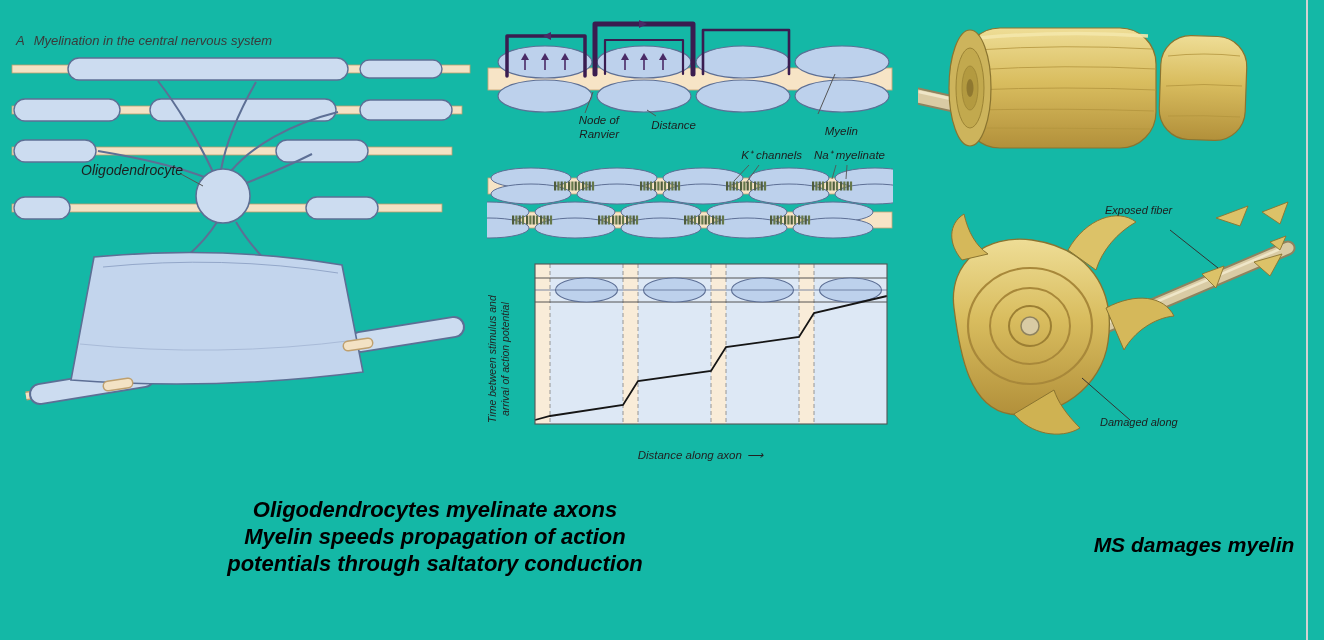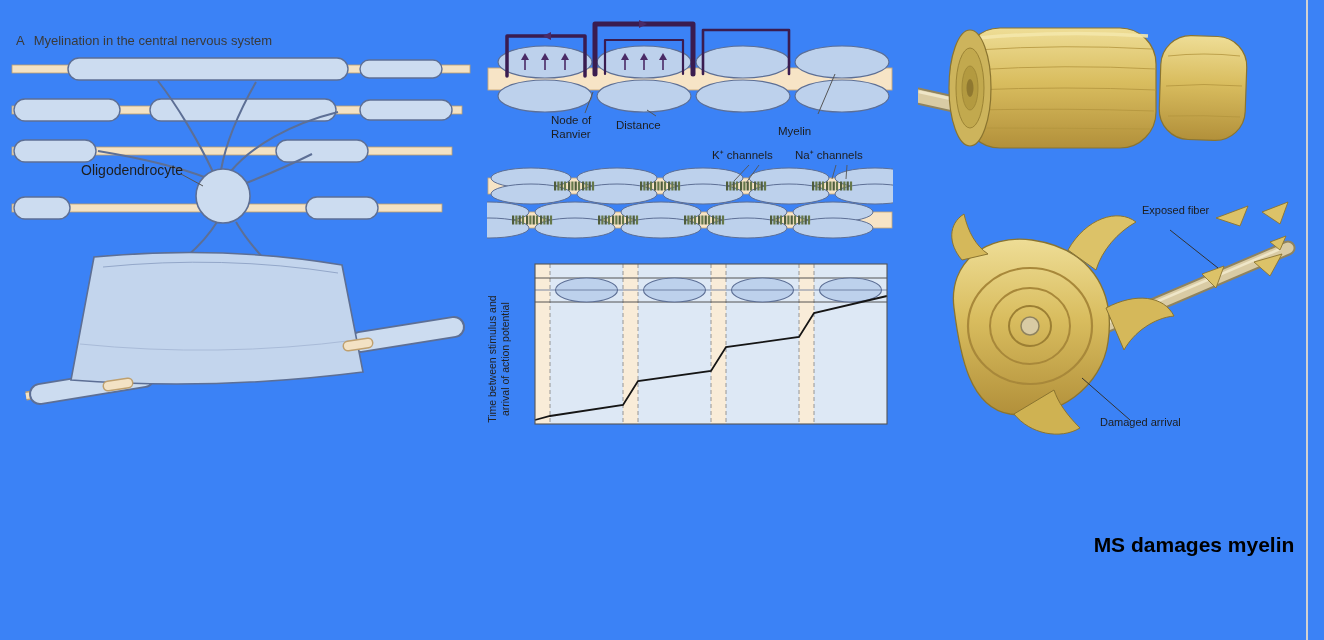--- a/index.html
+++ b/index.html
@@ -1,23 +1,23 @@
 <!DOCTYPE html>
 <html><head>
 <meta charset="utf-8">
 <title>Slide</title>
 <style>
   * { margin:0; padding:0; box-sizing:border-box; }
   html,body { background:#ffffff; font-family:"Liberation Sans", sans-serif; }
-  .slide { position:relative; width:1324px; height:640px; background:#3b82f6; overflow:hidden; }
+  .slide { position:relative; width:1324px; height:640px; background:#14b8a6; overflow:hidden;font-style:italic; }
   .abs { position:absolute; }
   .fig-title { position:absolute; left:16px; top:33px; font-size:13px; color:#3a3a3a; }
   .fig-title .part { margin-right:9px; }
   .lbl { position:absolute; font-size:11.5px; color:#1d1d1d; line-height:1.2; }
-  .center { text-align:left; }
+  .center { text-align:right; }
   .ylabel { position:absolute; left:424px; top:346px; width:150px; text-align:center;
             font-size:10.5px; color:#222; line-height:1.25; transform:rotate(-90deg); }
   .xlabel { position:absolute; left:550px; top:448px; width:300px; text-align:center;
             font-size:11.5px; color:#222; }
   .xlabel .arrow { margin-left:5px; letter-spacing:-1px; }
   .caption-main { position:absolute; left:110px; top:497px; width:650px; text-align:center;
                   font-weight:bold; font-size:22px; line-height:1.22; color:#000; }
   .caption-side { position:absolute; left:1044px; top:533px; width:300px; text-align:center;
                   font-weight:bold; font-size:21px; color:#000; }
   .divider { position:absolute; left:1306px; top:0; width:2px; height:640px; background:#d2d2d2; }
@@ -118,21 +118,21 @@
       <path d="M98,101 L106,80"></path>
       <path d="M169,104 L160,98"></path>
       <path d="M331,102 L348,62"></path>
     </g>
   </svg>
   <div class="lbl center" style="left:551px; top:114px; width:68px;">Node of Ranvier</div>
   <div class="lbl center" style="left:616px; top:119px; width:80px;">Distance</div>
   <div class="lbl center" style="left:778px; top:117px; width:80px;margin-top:8px;">Myelin</div>
 
   <div class="lbl center" style="left:712px; top:149px; width:90px;">K⁺ channels</div>
-  <div class="lbl center" style="left:795px; top:149px; width:90px;">Na⁺ channels</div>
+  <div class="lbl center" style="left:795px; top:149px; width:90px;">Na⁺ myelinate</div>
 
   <svg class="abs" style="left:487px; top:152px;" width="406" height="104" viewBox="0 0 406 104">
     <defs>
       <g id="clu">
         <rect x="-6" y="-4.5" width="2.2" height="9" fill="#4f5d3c"></rect>
         <rect x="-2.7" y="-4.5" width="2.2" height="9" fill="#66784a"></rect>
         <rect x="0.6" y="-4.5" width="2.2" height="9" fill="#4f5d3c"></rect>
         <rect x="3.9" y="-4.5" width="2.2" height="9" fill="#66784a"></rect>
       </g>
     </defs>
@@ -228,20 +228,23 @@
         <ellipse cx="187.5" cy="32" rx="31" ry="12"></ellipse>
         <ellipse cx="275.5" cy="32" rx="31" ry="12"></ellipse>
         <ellipse cx="363.5" cy="32" rx="31" ry="12"></ellipse>
       </g>
       <line x1="48" y1="32" x2="400" y2="32" stroke="#5d6f95" stroke-width="0.8"></line>
     </g>
     <polyline points="48,162 63,158 136,147 151,123 224,113 239,89 312,79 327,55 400,38" fill="none" stroke="#151515" stroke-width="1.8"></polyline>
     <rect x="48" y="6" width="352" height="160" fill="none" stroke="#555" stroke-width="1.1"></rect>
   </svg>
   <div class="ylabel">Time between stimulus and arrival of action potential</div>
+  <div class="xlabel">
+    <span>Distance along axon</span><span class="arrow">⟶</span>
+  </div>
 
   <svg class="abs" style="left:918px; top:10px;" width="396" height="450" viewBox="0 0 396 450">
     <defs>
       <linearGradient id="goldV" x1="0" y1="0" x2="0" y2="1">
         <stop offset="0" stop-color="#eedd96"></stop>
         <stop offset="0.45" stop-color="#d9bd5f"></stop>
         <stop offset="1" stop-color="#b2903a"></stop>
       </linearGradient>
     </defs>
     <g transform="translate(-12,6)">
@@ -287,19 +290,24 @@
       <path d="M150,240 C168,208 200,198 218,212 C200,222 184,240 178,260 Z" fill="#dcc268" stroke="#8a7430" stroke-width="1"></path>
       <path d="M188,298 C218,282 246,286 256,306 C236,308 216,322 206,340 Z" fill="#d5b85a" stroke="#8a7430" stroke-width="1"></path>
       <path d="M96,404 C112,424 142,430 162,418 C148,404 140,392 136,380 Z" fill="#cfb252" stroke="#8a7430" stroke-width="1"></path>
       <path d="M44,250 C30,234 30,214 46,204 C50,222 58,236 70,244 Z" fill="#d5b85a" stroke="#8a7430" stroke-width="1"></path>
     </g>
     <g stroke="#333" stroke-width="1" fill="none">
       <path d="M252,220 L300,258"></path>
       <path d="M212,410 L164,368"></path>
     </g>
   </svg>
-  <div class="lbl" style="left:1105px; top:204px; font-size:11px;margin-left:37px;">Exposed fiber</div>
-  <div class="lbl" style="left:1100px; top:416px; font-size:11px;">Damaged arrival</div>
-
+  <div class="lbl" style="left:1105px; top:204px; font-size:11px;">Exposed fiber</div>
+  <div class="lbl" style="left:1100px; top:416px; font-size:11px;">Damaged along</div>
+
+  <div class="caption-main">
+    <div>Oligodendrocytes myelinate axons</div>
+    <div>Myelin speeds propagation of action</div>
+    <div>potentials through saltatory conduction</div>
+  </div>
   <div class="caption-side">MS damages myelin</div>
 
   <div class="divider"></div>
 </div>
 
 </body></html>

